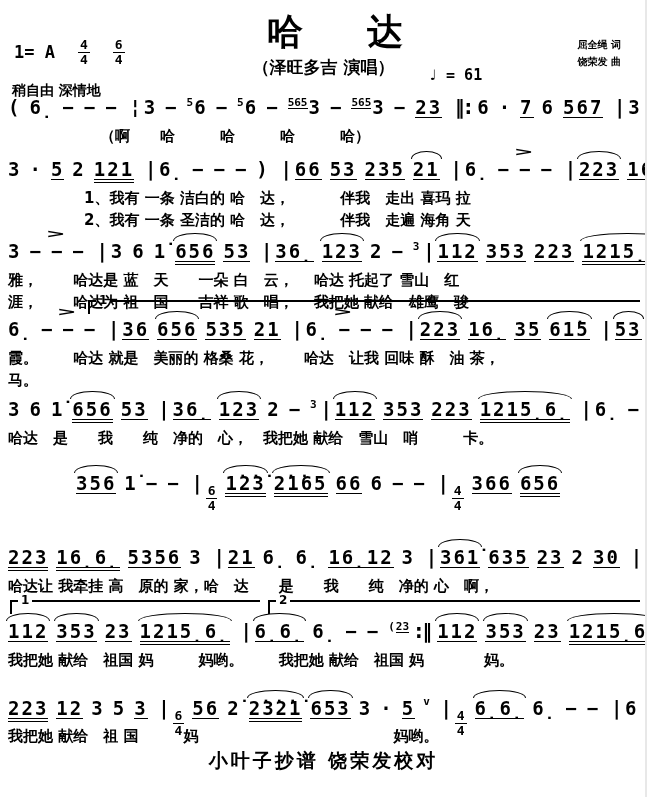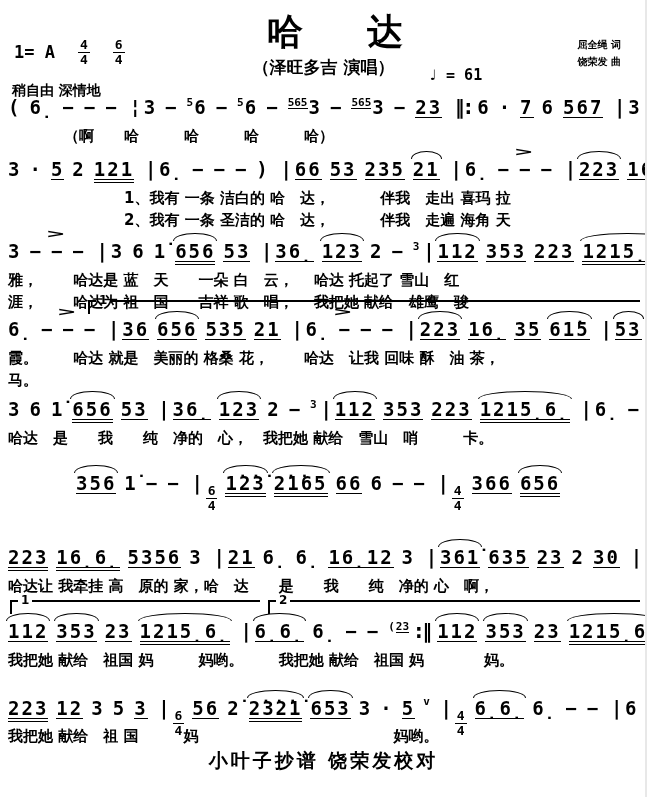--- a/index.html
+++ b/index.html
@@ -31,22 +31,22 @@
                border-radius:50% 50% 0 0 / 100% 100% 0 0;}
   .acc::after{content:">";position:absolute;top:-14px;left:-4px;font-size:12px;
               transform:scaleX(2.4);transform-origin:left center;}
   .bar{font-family:"DejaVu Sans",sans-serif;margin:0 5px;letter-spacing:0;}
   .ts{display:inline-flex;flex-direction:column;font-size:13px;line-height:1.05;
       text-align:center;vertical-align:-5px;letter-spacing:0;}
   .tsn{border-bottom:1.5px solid #000;padding:0 2px;}
   .br{font-size:11px;vertical-align:10px;letter-spacing:0;}
   .lyrics{margin-top:3px;}
   .lyric-line{white-space:pre;font-size:15px;font-weight:bold;line-height:22px;}
-  #s1{top:82px}  #s1 .lyrics{margin-left:56px}
-  #s2{top:144px} #s2 .lyrics{margin-left:116px}
+  #s1{top:82px}  #s1 .lyrics{margin-left:92px}
+  #s2{top:144px} #s2 .lyrics{margin-left:76px}
   #s3{top:226px}
   #s4{top:304px}
   #s5{top:384px}
   #s6{top:458px} #s6 .notes{margin-left:68px}
   #s7{top:532px}
   #s8{top:606px}
   #s9{top:682px}
   
   .volta{position:absolute;height:12px;border-top:2px solid #000;border-left:2px solid #000;}
   .volta .vlabel{position:absolute;top:-9px;left:6px;font-size:12px;font-weight:bold;

